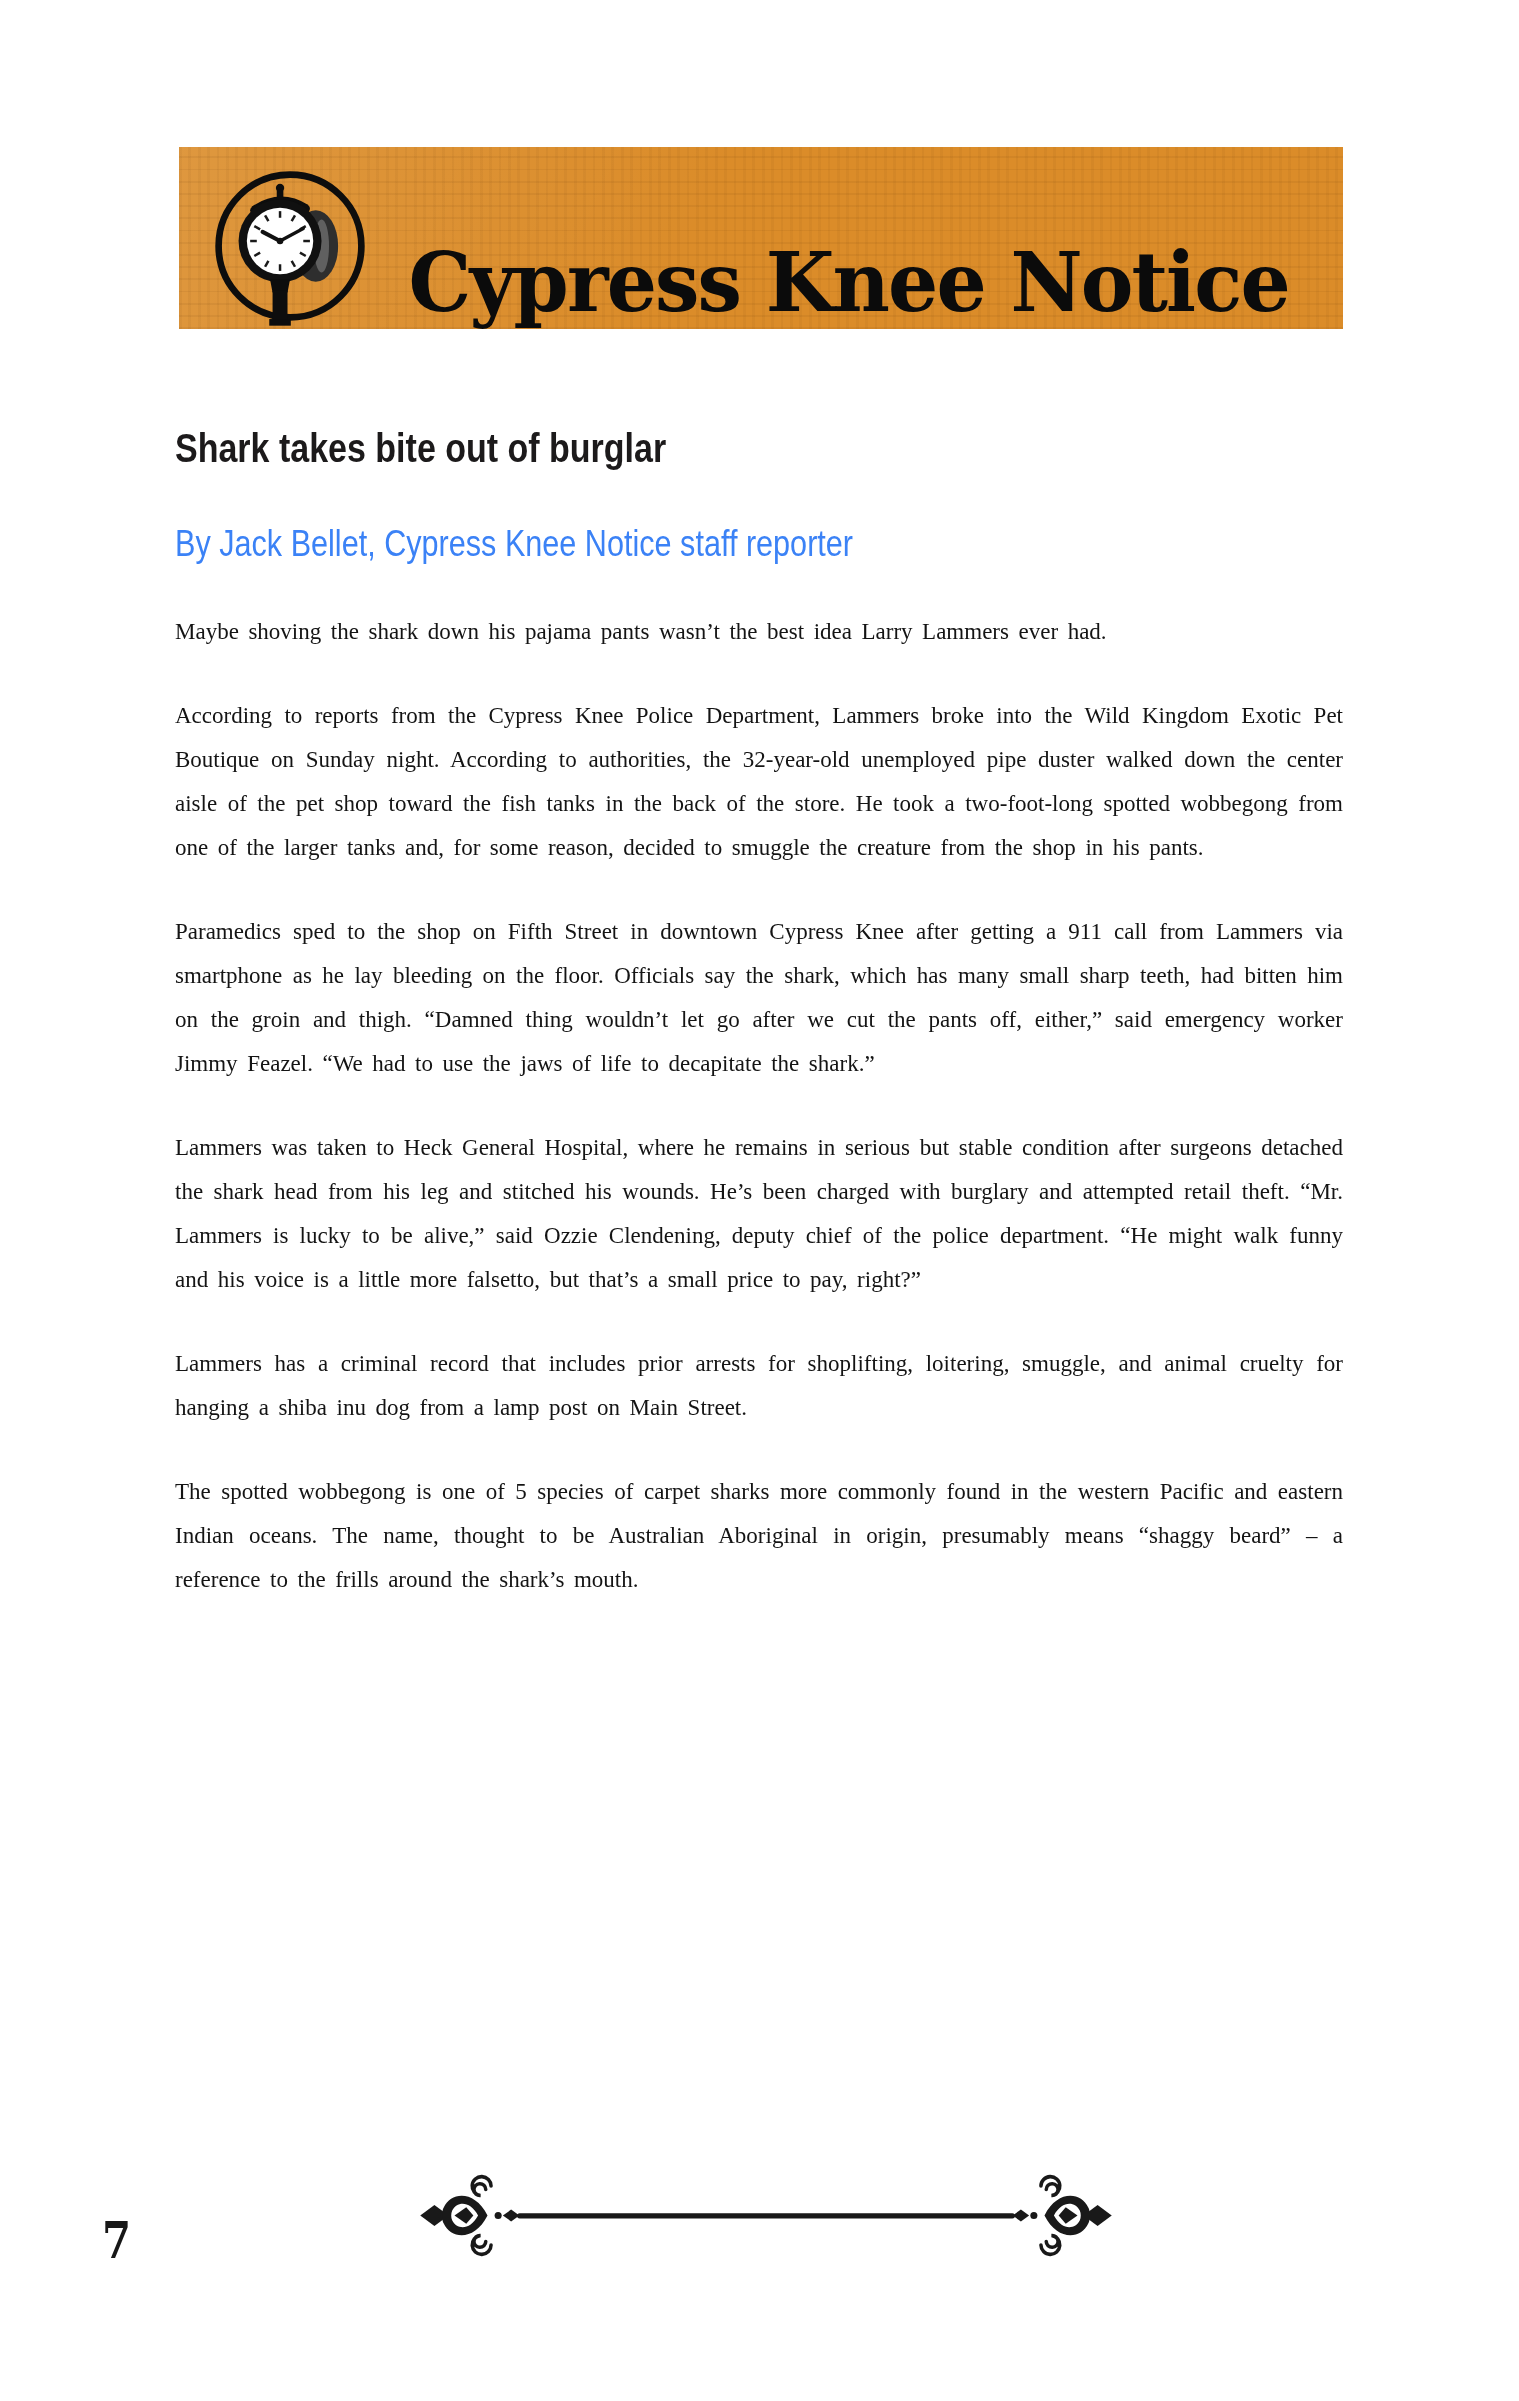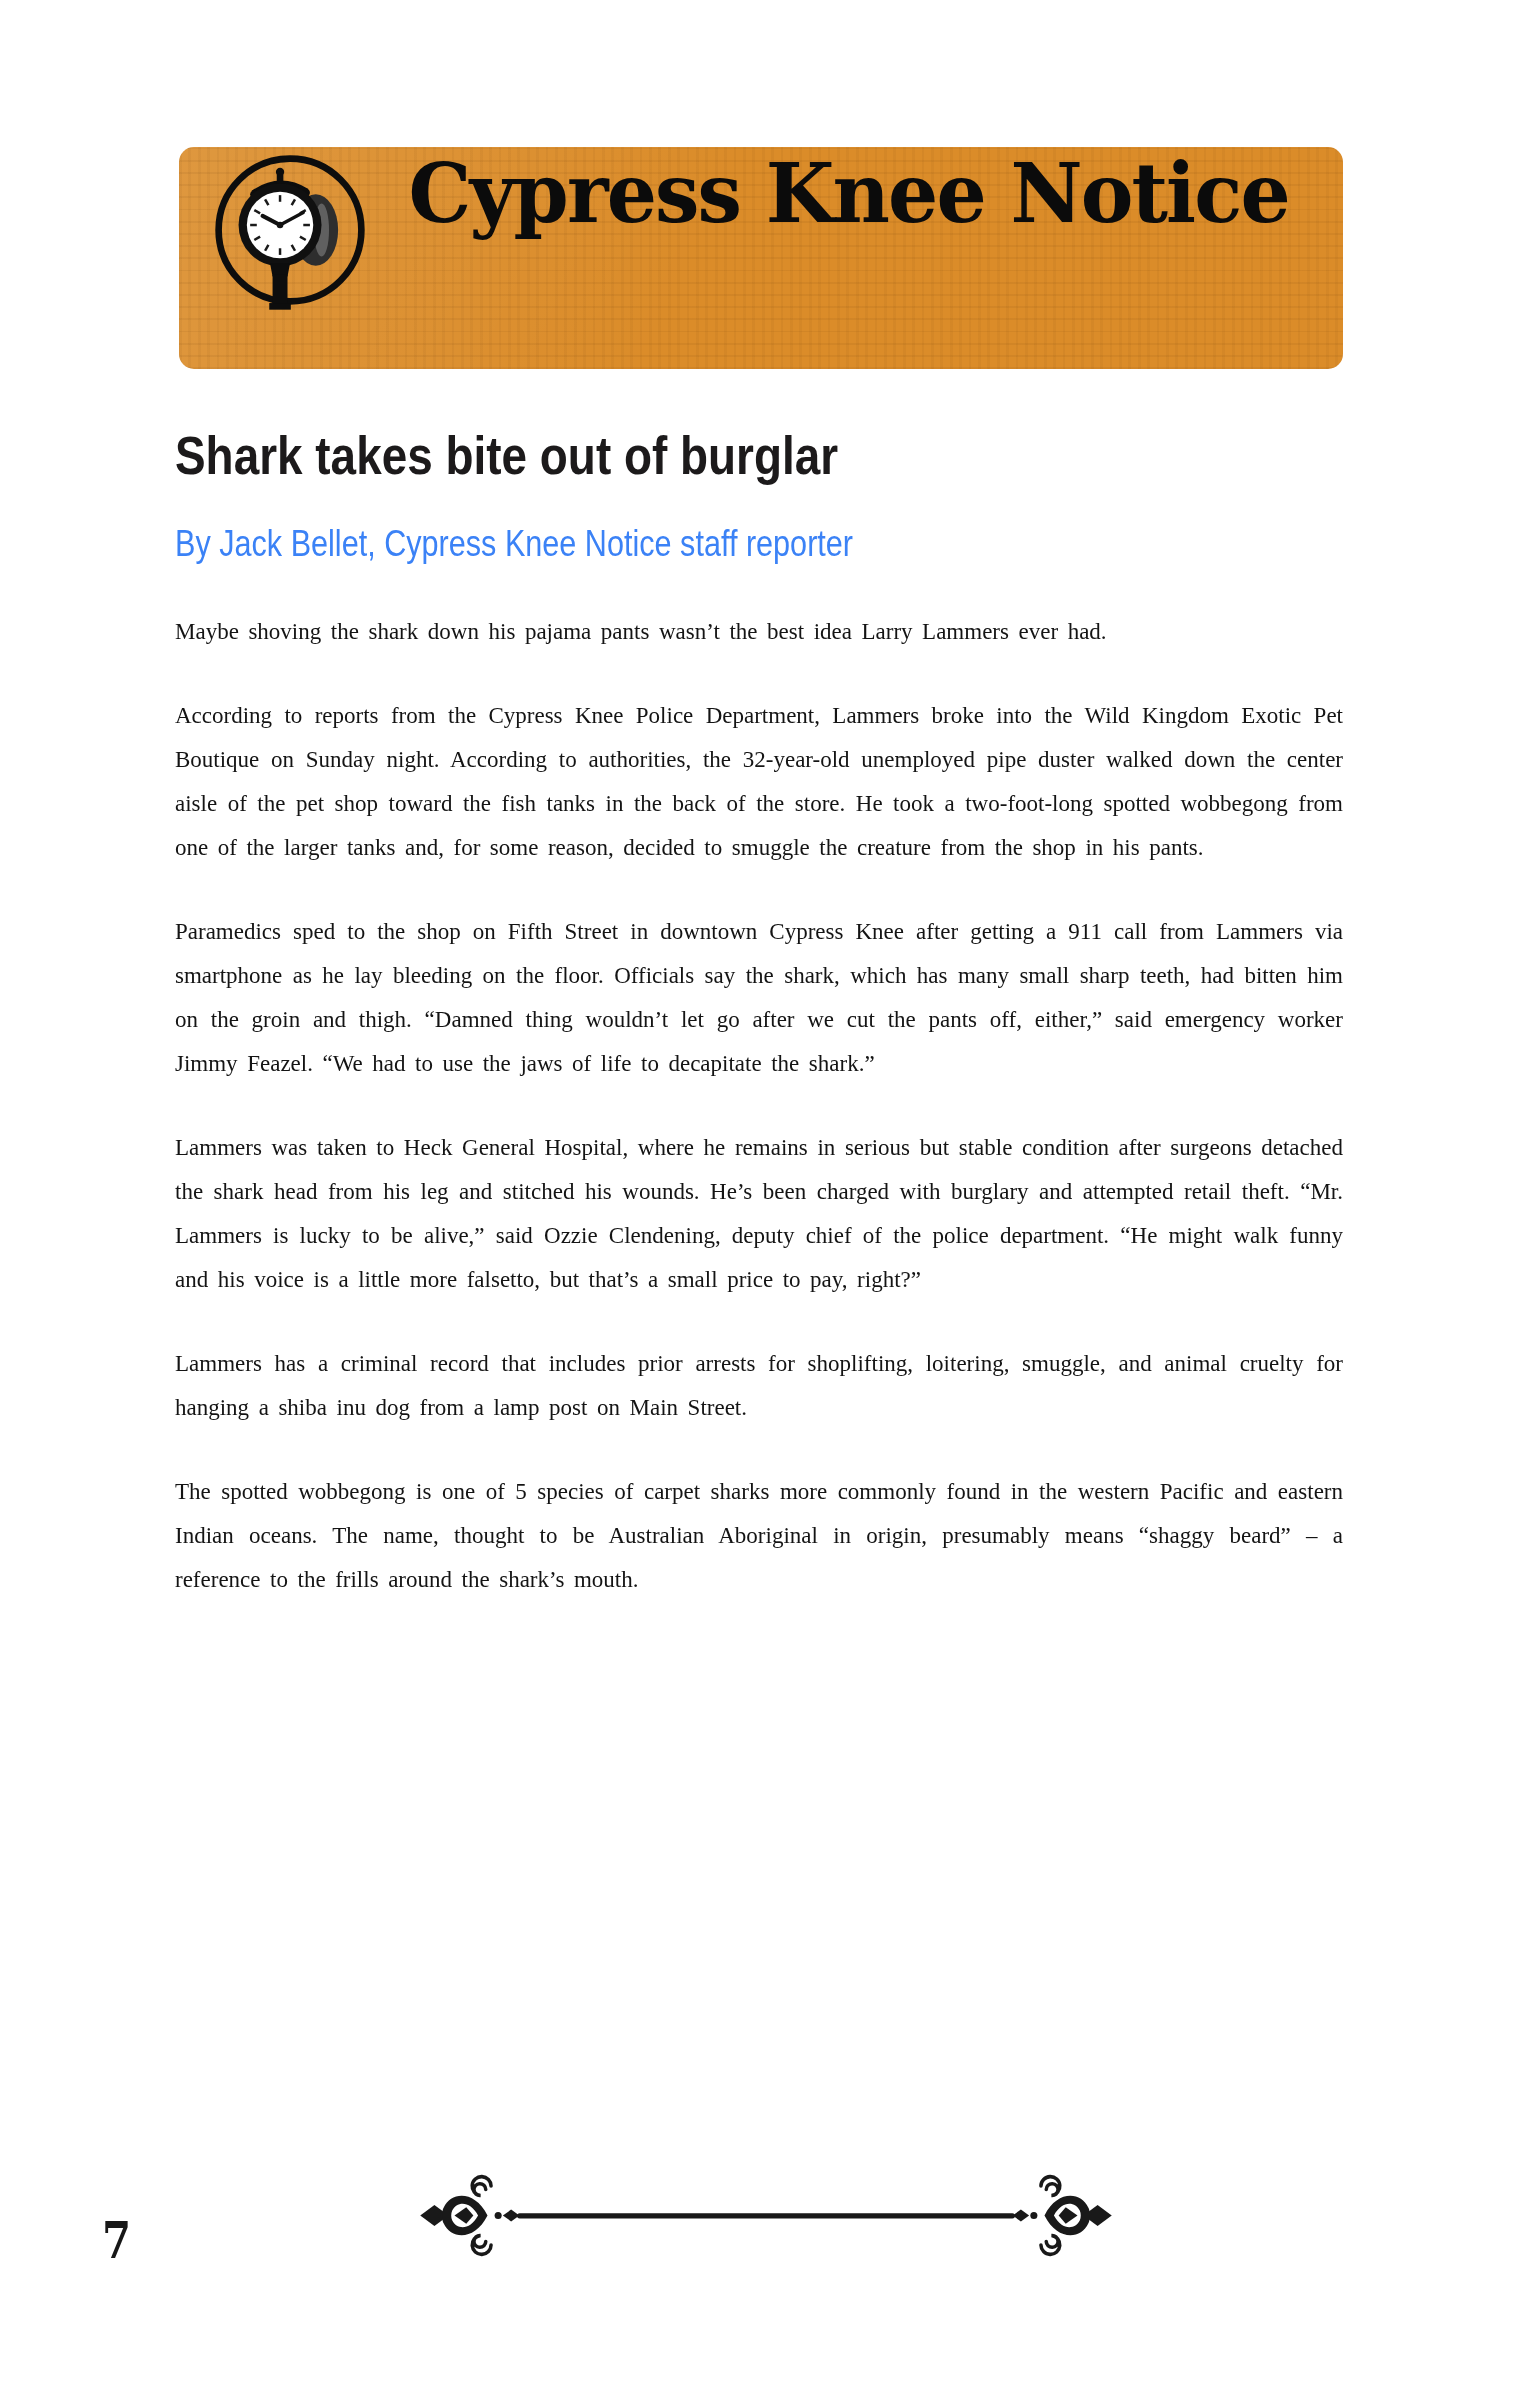--- a/index.html
+++ b/index.html
@@ -8,48 +8,48 @@
     width:1520px;height:2401px;
     background:#ffffff;
     margin:0 auto;
     overflow:hidden;
     font-family:"Liberation Serif", serif;
     color:#171717;
   }
 
   
   .masthead{
-    position:absolute;left:179px;top:147px;width:1164px;height:222px;
+    position:absolute;left:179px;top:147px;width:1164px;height:182px;
     background:
       repeating-linear-gradient(0deg, rgba(80,40,0,0.07) 0 1.9px, rgba(0,0,0,0) 1.9px 12.2px),
       repeating-linear-gradient(90deg, rgba(80,40,0,0.05) 0 2.8px, rgba(0,0,0,0) 2.8px 9.4px),
       linear-gradient(115deg, rgba(255,255,255,0.10) 0%, rgba(255,255,255,0) 45%),
       #DB8C29;
-    display:flex;align-items:flex-start;border-radius:15px;
+    display:flex;align-items:flex-end;
   }
   .logo-wrap{
     width:166px;height:166px;margin-left:28px;flex:0 0 auto;
   }
   .masthead-title{
     flex:1;
     text-align:center;
     font-family:"DejaVu Serif", serif;
     font-weight:700;
     font-size:79px;
     letter-spacing:-1.9px;
     color:#0b0b0b;
     margin:0 28px 0 9.4px;
     transform:scaleY(1.05);
   }
 
   
   .headline{
     position:absolute;left:175px;top:426px;margin:0;
     font-family:"Liberation Sans", sans-serif;
-    font-weight:700;font-size:54px;line-height:1.1;color:#1c1a1b;
+    font-weight:700;font-size:40px;line-height:1.1;color:#1c1a1b;
     white-space:nowrap;
   }
   .byline{
     position:absolute;left:175px;top:524px;margin:0;
     font-family:"Liberation Sans", sans-serif;
     font-weight:400;font-size:36px;line-height:1.1;color:#3b82f6;
     white-space:nowrap;
   }
   .condense{display:inline-block;transform:scaleX(0.85);transform-origin:left center;}
 

